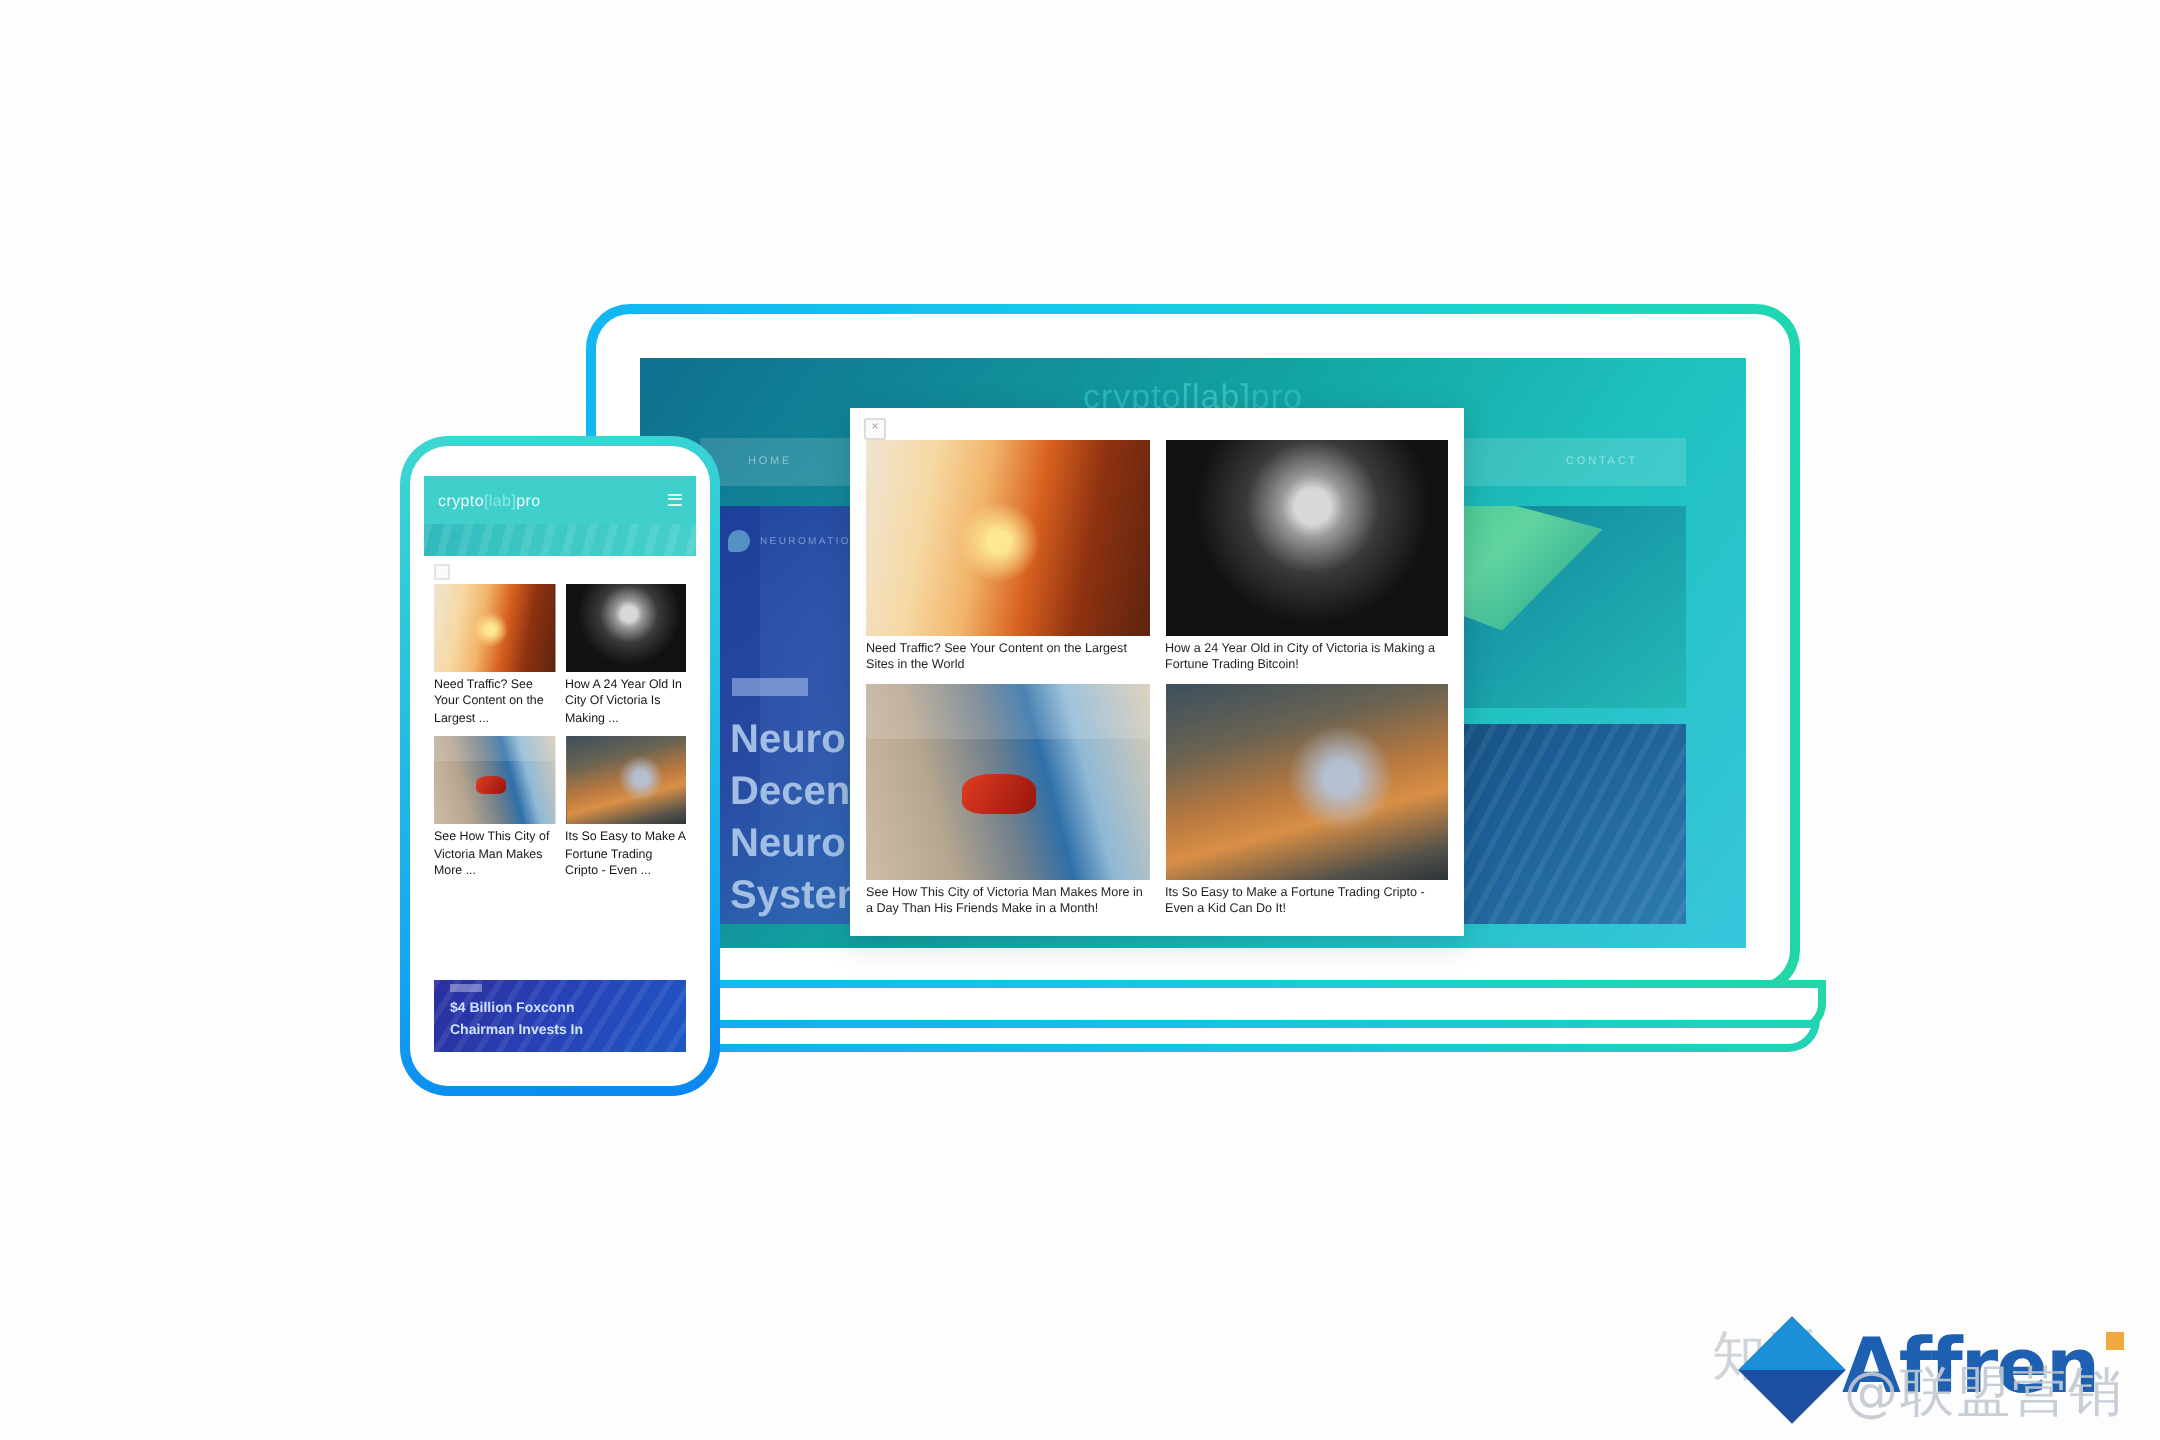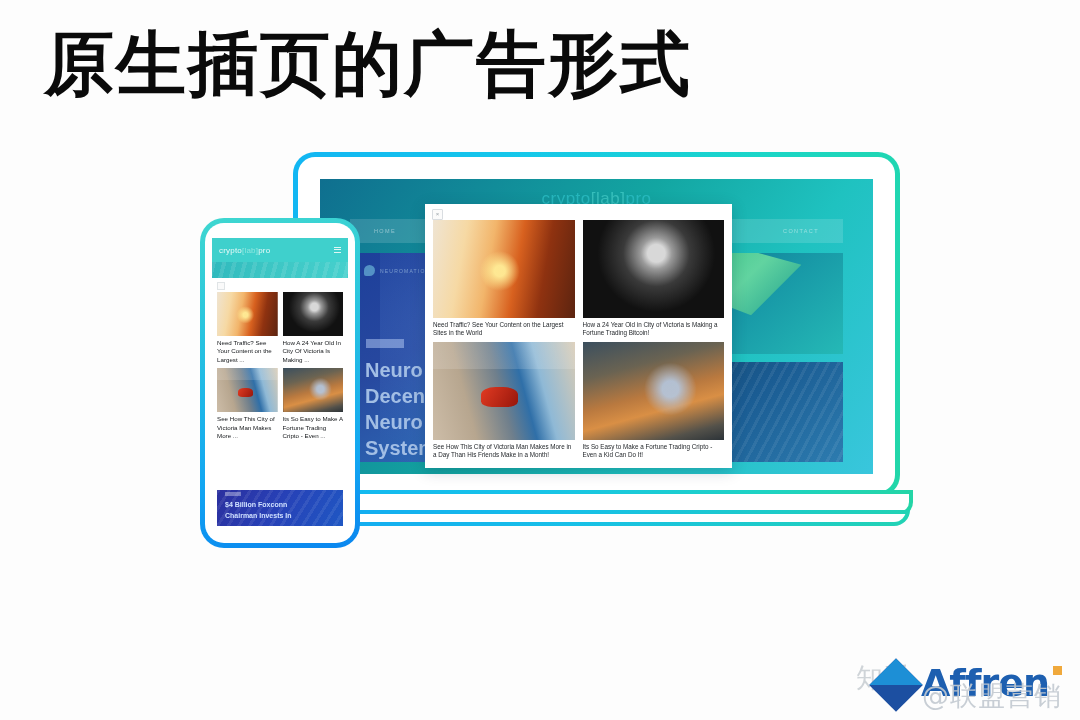--- a/index.html
+++ b/index.html
@@ -276,21 +276,20 @@
     font-size:38px;line-height:34px;font-weight:bold;color:#1d5fb0;
     font-family:"DejaVu Sans","Liberation Sans",sans-serif;letter-spacing:-1px;
   }
   .wm-dot{width:9px;height:9px;background:#f0a93c;margin-bottom:4px;}
 </style>
 </head>
 <body>
 
 <div class="stage">
 
-  <div class="page-title">原生插页的广告形式</div>
 
   <div class="laptop">
     <div class="laptop-lid">
       <div class="laptop-screen">
 
         <div class="lp-brand">
           <b>crypto</b><span class="lab">[lab]</span><b>pro</b>
         </div>
 
         <div class="lp-nav">

